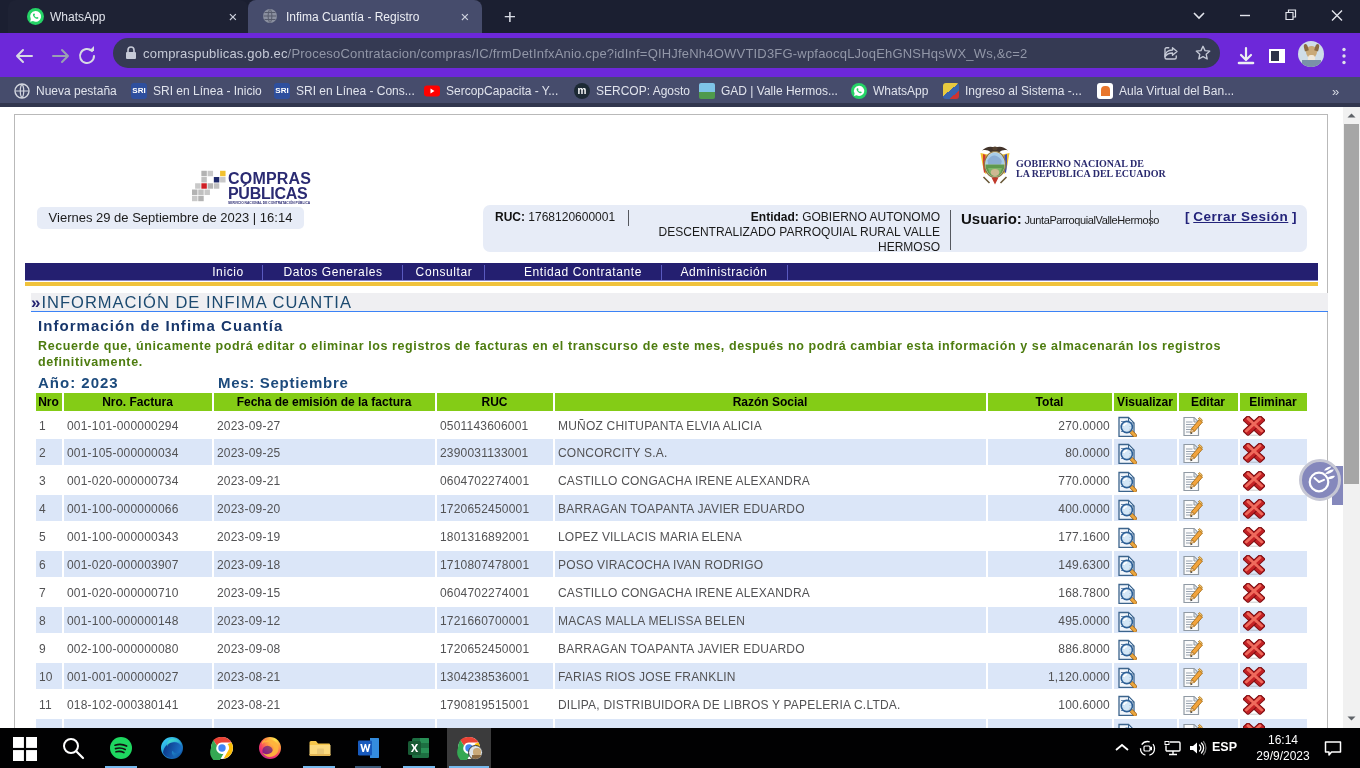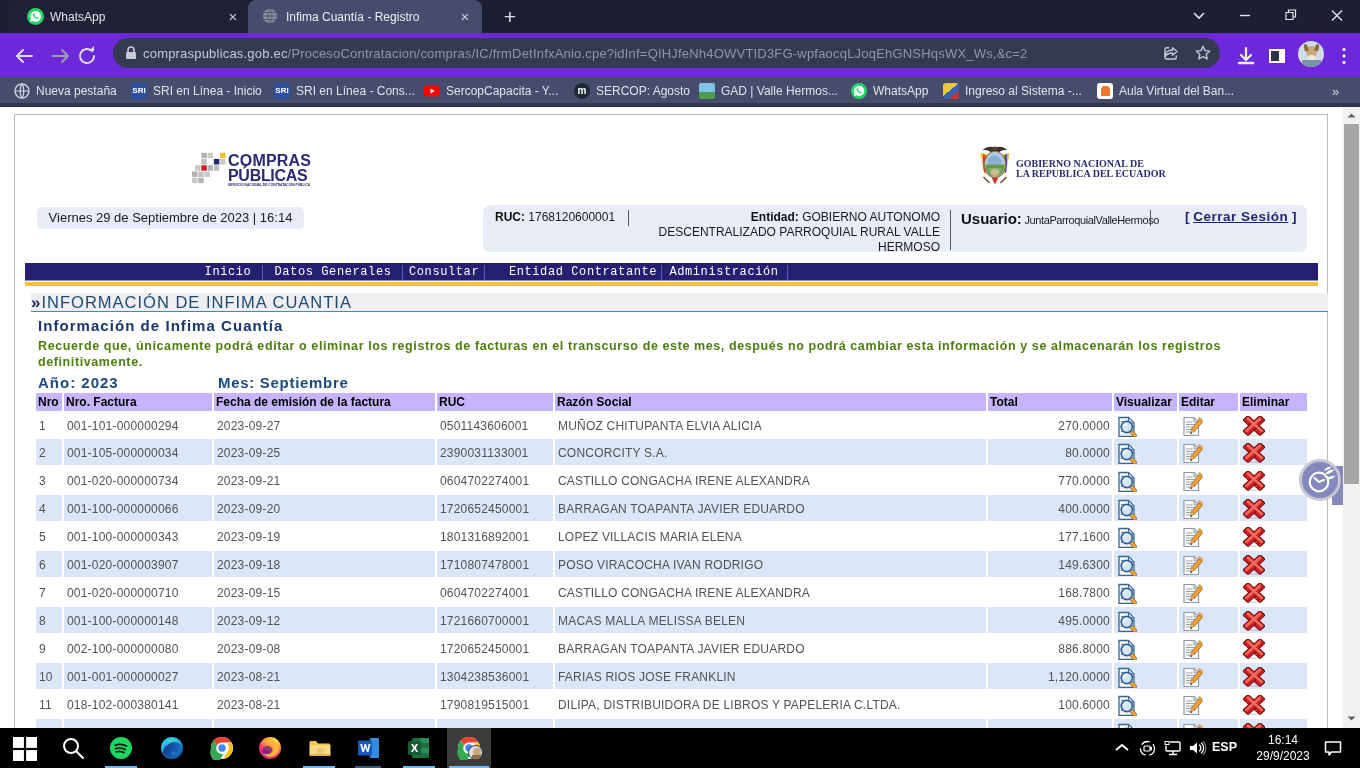--- a/index.html
+++ b/index.html
@@ -27,42 +27,42 @@
 #bookmarks { position:absolute; left:0; top:77px; width:1360px; height:26px; background:#464c6c; }
 .bm { position:absolute; top:4px; height:20px; display:flex; align-items:center; color:#e0e3ec; font-size:12px; }
 .bm .bmic { width:16px; height:16px; margin-right:6px; flex:none; }
 #chromeedge { position:absolute; left:0; top:103px; width:1360px; height:4px; background:#31364e; }
 
 
 #page { position:absolute; left:0; top:107px; width:1343px; height:621px; background:#fff; overflow:hidden; }
 #card { position:absolute; left:14px; top:7px; width:1314px; height:700px; border:1px solid #b9b9b9; border-bottom:none; background:#fff; }
 
 
-#cplogo { position:absolute; left:176px; top:36px; }
+#cplogo { position:absolute; left:176px; top:54px; }
 #sitetitle { position:absolute; left:318px; top:34px; width:600px; text-align:center; font-size:26px; font-weight:bold; color:#1f1f66; letter-spacing:-0.4px;}
 #gob { position:absolute; left:960px; top:28px; }
 #gobtext { position:absolute; left:1001px; top:44px; font-family:"Liberation Serif", serif; font-weight:bold; font-size:10px; color:#2a2a6e; line-height:10px; letter-spacing:0; }
 
 #datebar { position:absolute; left:22px; top:92px; width:267px; height:22px; background:#e7ecf7; border-radius:5px; font-size:13px; color:#1b1b1b; text-align:center; line-height:22px; }
 #infobar { position:absolute; left:468px; top:90px; width:824px; height:47px; background:#e7ecf7; border-radius:7px; font-size:12px; color:#1b1b1b;padding-left:40px; }
 #infobar b { color:#111; }
 
 #mainnav { position:absolute; left:10px; top:148px; width:1293px; height:18px; background:#241f70; border-bottom:1px solid #8886c8;}
-.mi { position:absolute; top:0; height:19px; color:#fff; font-size:12px; line-height:19px; letter-spacing:0.6px; text-align:center;font-family:Liberation Mono, monospace;}
+.mi { position:absolute; top:0; height:19px; color:#fff; font-size:12px; line-height:19px; letter-spacing:0.6px; text-align:center;}
 .msep { position:absolute; top:2px; width:1px; height:15px; background:#5a5abf; }
 #goldbar { position:absolute; left:10px; top:167px; width:1293px; height:4px; background:#f0c23c; }
 
 #bigheading { position:absolute; left:16px; top:178px; width:1297px; height:19px; background:#efeff2; border-bottom:1px solid #3b82f6; color:#1c4a70; font-size:16.5px; line-height:19px; letter-spacing:1px; }
 #subheading { position:absolute; left:23px; top:202px; font-size:15px; font-weight:bold; color:#17366b; letter-spacing:1.05px;}
 #redtext { position:absolute; left:23px; top:223px; width:1260px; font-size:12.5px; font-weight:bold; color:#4d7c0f; line-height:16px; letter-spacing:0.6px;}
 #yearrow { position:absolute; left:23px; top:259px; font-size:15px; font-weight:bold; color:#1c4a7c; letter-spacing:1px;}
 #mesrow  { position:absolute; left:203px; top:259px; font-size:15px; font-weight:bold; color:#1c4a7c; letter-spacing:0.7px;}
 
 table#grid { position:absolute; left:19px; top:276px; border-collapse:separate; border-spacing:2px; table-layout:fixed; }
-#grid th { background:#c4b5fd; color:#000; font-size:12px; font-weight:bold; text-align:left; padding:2px 3px 2px 2px; height:13px; white-space:nowrap; overflow:hidden;}
+#grid th { background:#84cc16; color:#000; font-size:12px; font-weight:bold; text-align:center; padding:2px 3px 2px 2px; height:13px; white-space:nowrap; overflow:hidden;}
 #grid td { font-size:12px; color:#525254; padding:2px 3px 0; height:26px; white-space:nowrap; overflow:hidden; letter-spacing:0.2px;}
 #grid tr.odd td { background:#fff; }
 #grid tr:nth-child(2) td { height:24px; }
 #grid tr.even td { background:#dbe6f8; }
 #grid td.num { text-align:right; padding-right:2px; }
 #grid td.ic { text-align:left; padding-left:3px; }
 #grid td.ic svg { display:block; }
 
 
 #floatwidget { position:absolute; left:1299px; top:348px; width:46px; height:52px; }

